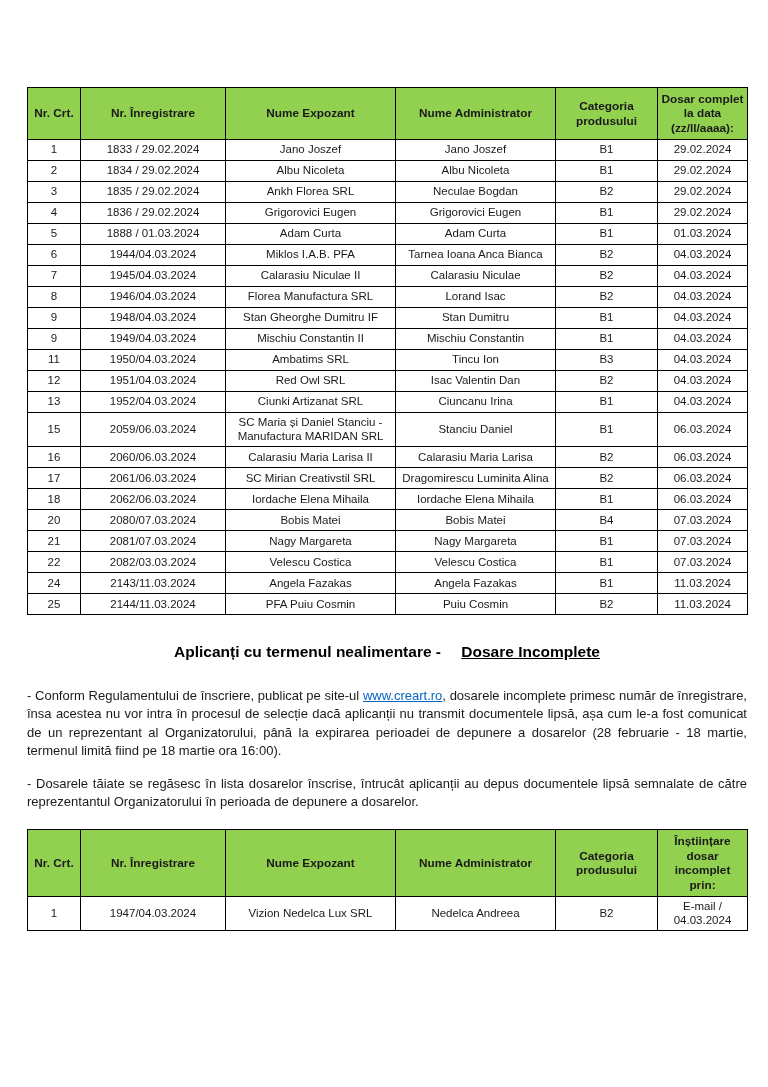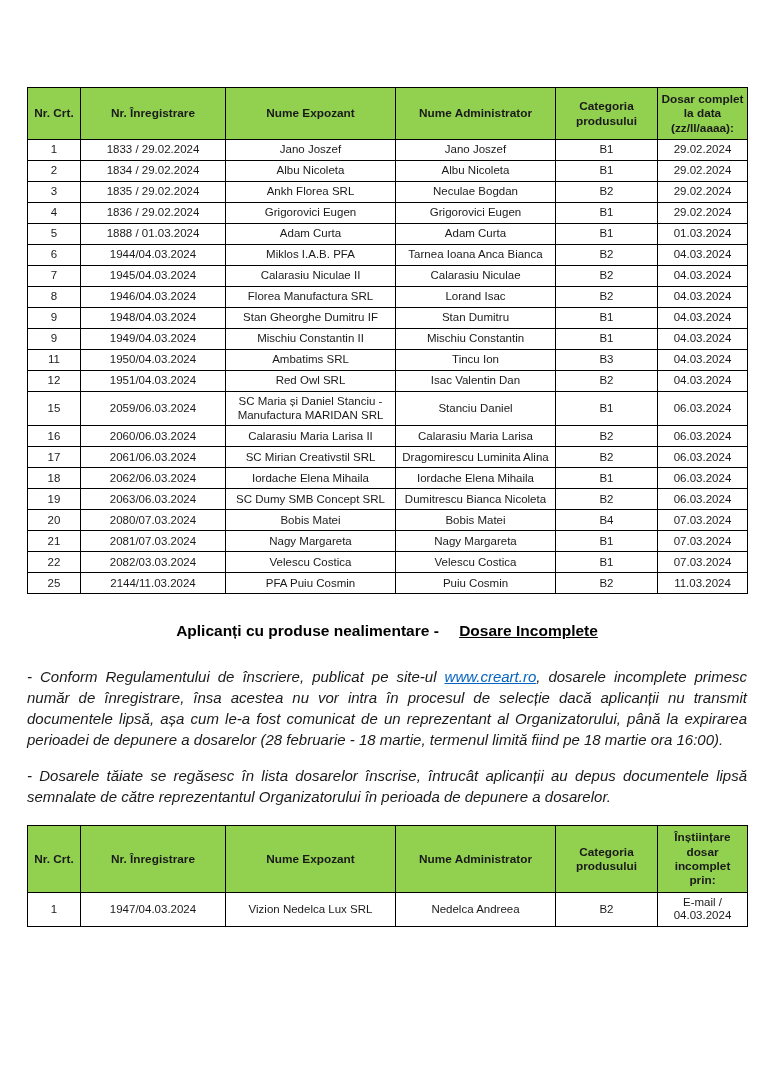--- a/index.html
+++ b/index.html
@@ -58,25 +58,24 @@
     font-size: 15.5px;
     font-weight: bold;
     color: #000000;
   }
   .section-heading .underlined {
     text-decoration: underline;
     margin-left: 16px;
   }
   .para {
     margin-top: 26px;
-    font-size: 15px;
+    font-size: 13px;
     line-height: 1.4;
     text-align: justify;
     color: #1a1a1a;
-    font-style: italic;
   }
   .para.second {
     margin-top: 15px;
   }
   .para a, .weblink {
     color: #0563C1;
     text-decoration: underline;
     cursor: pointer;
   }
   .table2-wrap {
@@ -202,20 +201,28 @@
           </tr>
           <tr>
             <td>12</td>
             <td>1951/04.03.2024</td>
             <td>Red Owl SRL</td>
             <td>Isac Valentin Dan</td>
             <td>B2</td>
             <td>04.03.2024</td>
           </tr>
           <tr>
+            <td>13</td>
+            <td>1952/04.03.2024</td>
+            <td>Ciunki Artizanat SRL</td>
+            <td>Ciuncanu Irina</td>
+            <td>B1</td>
+            <td>04.03.2024</td>
+          </tr>
+          <tr>
             <td>15</td>
             <td>2059/06.03.2024</td>
             <td>SC Maria și Daniel Stanciu - Manufactura MARIDAN SRL</td>
             <td>Stanciu Daniel</td>
             <td>B1</td>
             <td>06.03.2024</td>
           </tr>
           <tr>
             <td>16</td>
             <td>2060/06.03.2024</td>
@@ -231,28 +238,20 @@
             <td>Dragomirescu Luminita Alina</td>
             <td>B2</td>
             <td>06.03.2024</td>
           </tr>
           <tr>
             <td>18</td>
             <td>2062/06.03.2024</td>
             <td>Iordache Elena Mihaila</td>
             <td>Iordache Elena Mihaila</td>
             <td>B1</td>
-            <td>06.03.2024</td>
-          </tr>
-          <tr>
-            <td>19</td>
-            <td>2063/06.03.2024</td>
-            <td>SC Dumy SMB Concept SRL</td>
-            <td>Dumitrescu Bianca Nicoleta</td>
-            <td>B2</td>
             <td>06.03.2024</td>
           </tr>
           <tr>
             <td>20</td>
             <td>2080/07.03.2024</td>
             <td>Bobis Matei</td>
             <td>Bobis Matei</td>
             <td>B4</td>
             <td>07.03.2024</td>
           </tr>
@@ -266,32 +265,40 @@
           </tr>
           <tr>
             <td>22</td>
             <td>2082/03.03.2024</td>
             <td>Velescu Costica</td>
             <td>Velescu Costica</td>
             <td>B1</td>
             <td>07.03.2024</td>
           </tr>
           <tr>
+            <td>24</td>
+            <td>2143/11.03.2024</td>
+            <td>Angela Fazakas</td>
+            <td>Angela Fazakas</td>
+            <td>B1</td>
+            <td>11.03.2024</td>
+          </tr>
+          <tr>
             <td>25</td>
             <td>2144/11.03.2024</td>
             <td>PFA Puiu Cosmin</td>
             <td>Puiu Cosmin</td>
             <td>B2</td>
             <td>11.03.2024</td>
           </tr>
         </tbody>
     </table>
 
     <div class="section-heading">
-      <span>Aplicanți cu produse nealimentare - </span><span class="underlined">Dosare Incomplete</span>
+      <span>Aplicanți cu termenul nealimentare - </span><span class="underlined">Dosare Incomplete</span>
     </div>
 
     <div class="para">
       <span>- Conform Regulamentului de înscriere, publicat pe site-ul </span><a class="weblink">www.creart.ro</a><span>, dosarele incomplete primesc număr de înregistrare, însa acestea nu vor intra în procesul de selecție dacă aplicanții nu transmit documentele lipsă, așa cum le-a fost comunicat de un reprezentant al Organizatorului, până la expirarea perioadei de depunere a dosarelor (28 februarie - 18 martie, termenul limită fiind pe 18 martie ora 16:00).</span>
     </div>
 
     <div class="para second">- Dosarele tăiate se regăsesc în lista dosarelor înscrise, întrucât aplicanții au depus documentele lipsă semnalate de către reprezentantul Organizatorului în perioada de depunere a dosarelor.</div>
 
     <div class="table2-wrap">
       <table class="doc-table">

